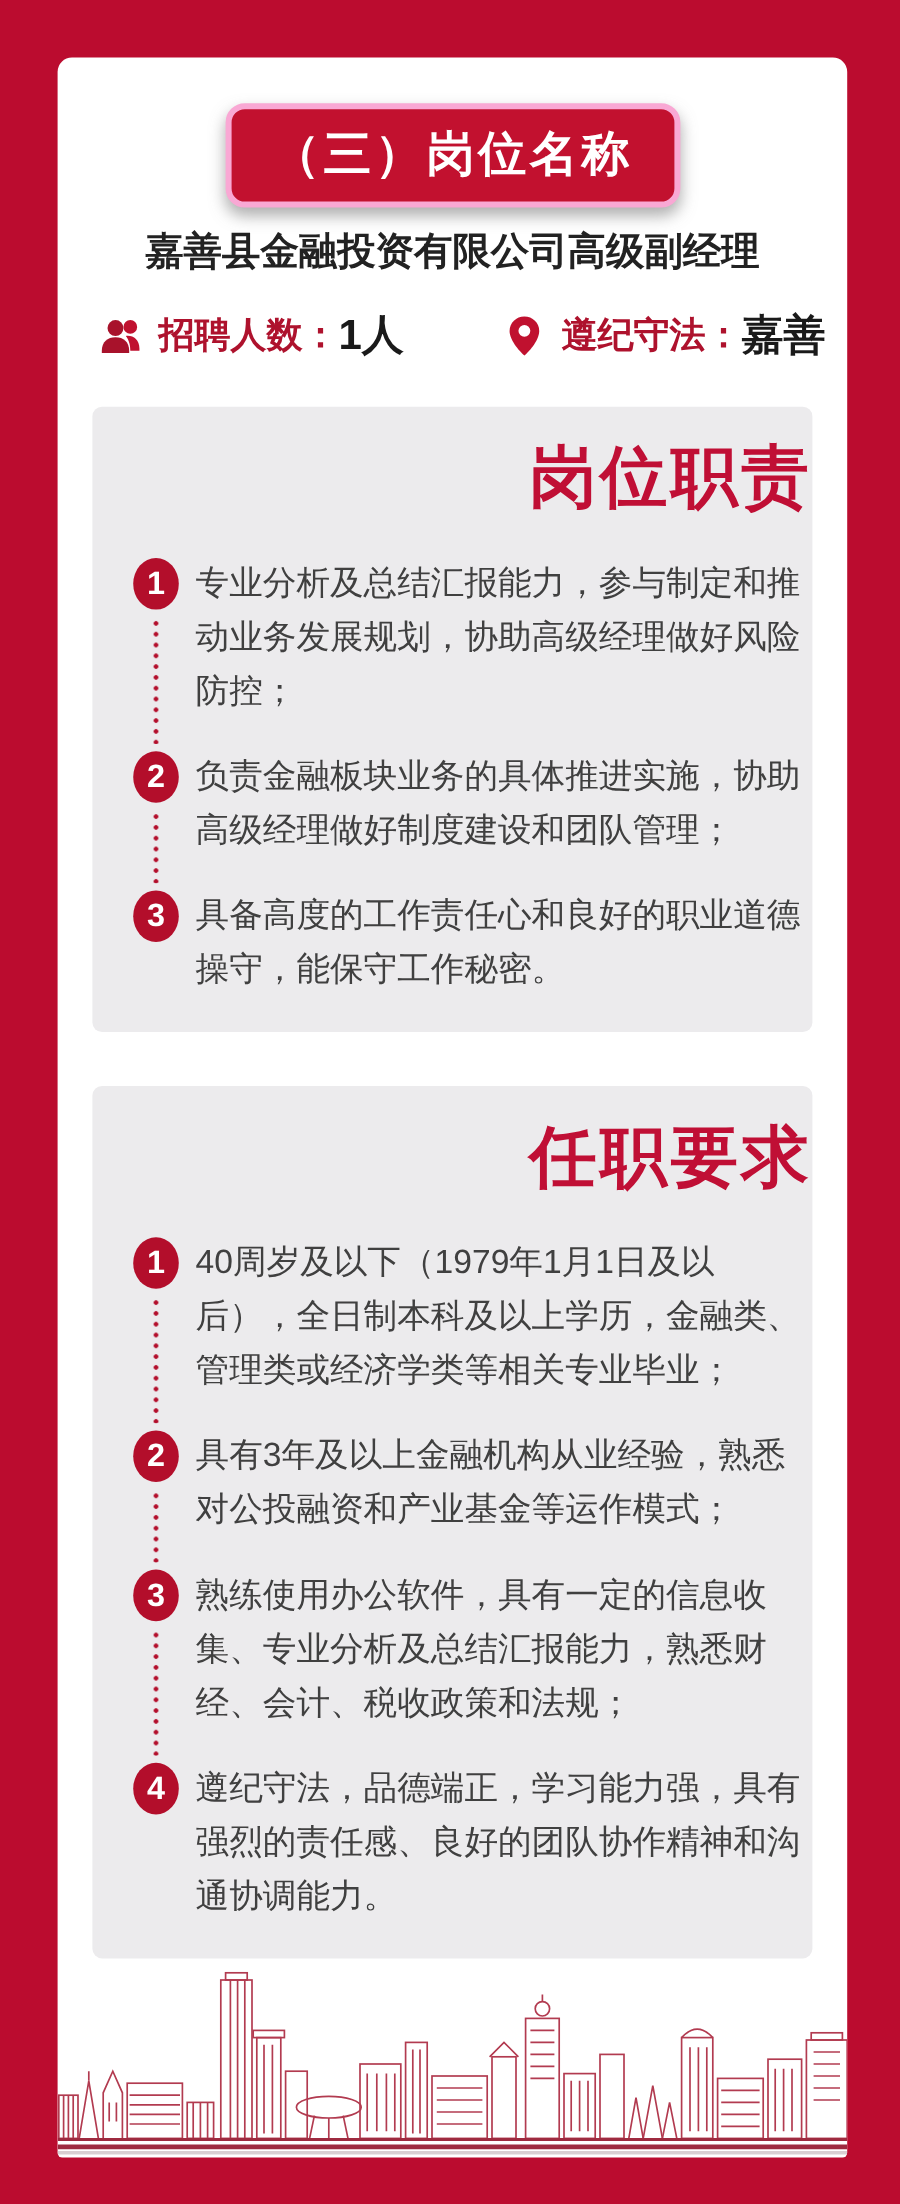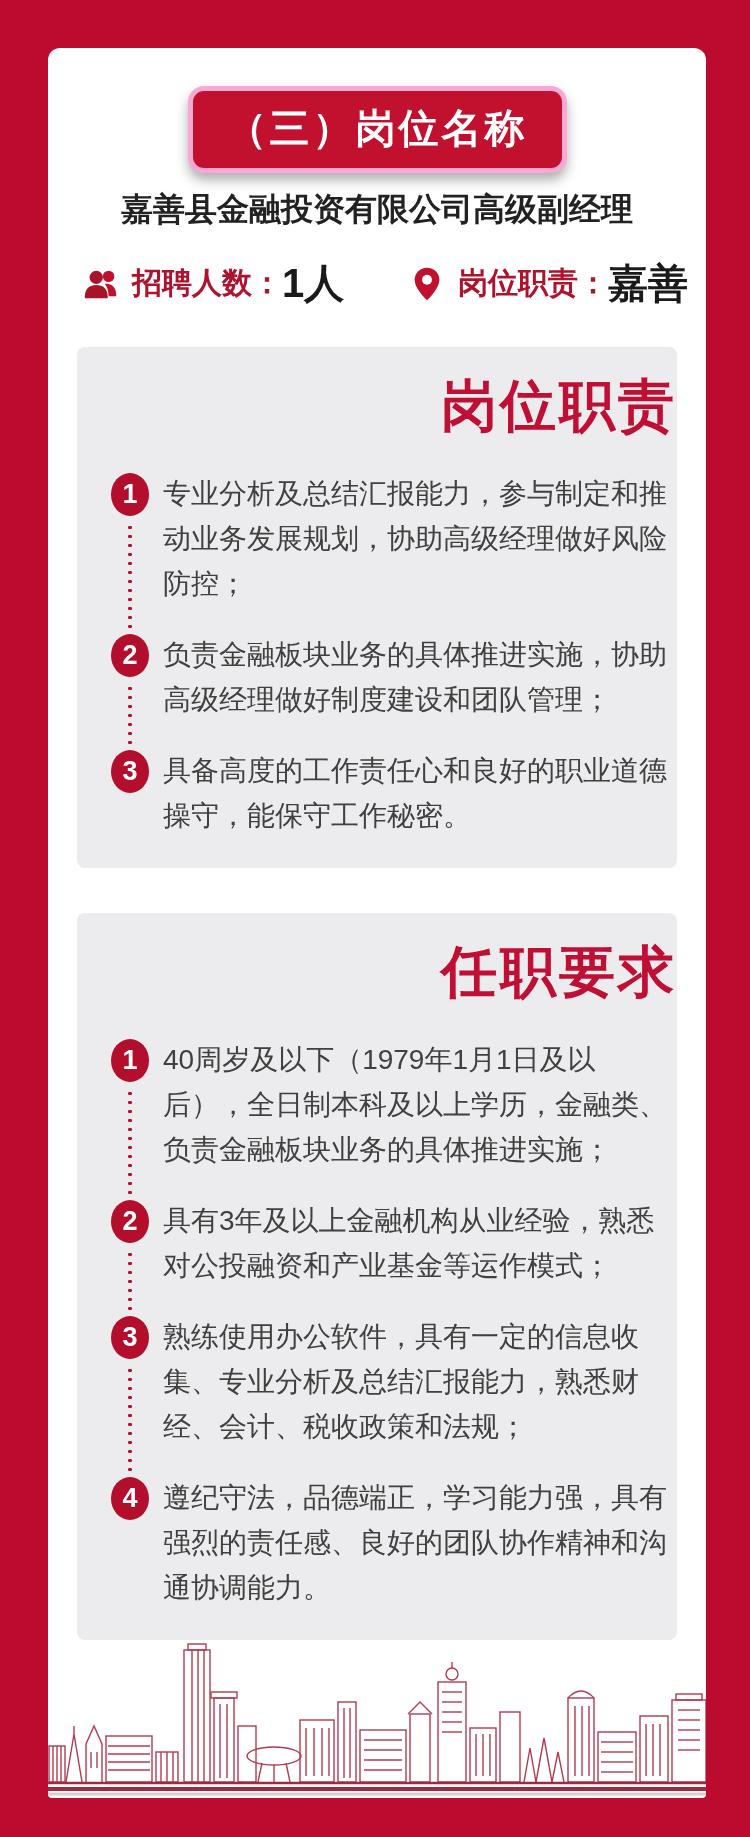--- a/index.html
+++ b/index.html
@@ -22,21 +22,21 @@
   .badge-wrap{text-align:center;margin-top:38px;}
   .badge{display:inline-block;background:var(--badge-red);color:#ffffff;font-size:40px;font-weight:700;
          letter-spacing:3px;padding:10px 34px 12px 34px;border:5px solid #f9a8d4;border-radius:16px;
          box-shadow:0 7px 12px rgba(110,110,110,.55);}
   .company{margin-top:13px;text-align:center;font-size:32px;line-height:47px;font-weight:700;
            color:var(--company-dark);}
   .info-row{display:flex;justify-content:space-between;align-items:center;margin:23px 18px 0 34px;}
   .info-item{display:flex;align-items:center;}
   .info-icon{width:38px;height:38px;margin-right:12px;flex:0 0 auto;display:block;}
   .info-label{font-size:30px;font-weight:700;color:var(--label-red);}
-  .info-value{font-size:40px;font-weight:700;color:#1a1a1a;}
+  .info-value{font-size:35px;font-weight:700;color:#1a1a1a;}
   .section{margin:36px 29px 0 29px;background:var(--box-gray);border-radius:8px;
            padding:34px 0 30px 0;}
   .section + .section{margin-top:45px;}
   .section-title{text-align:right;font-size:56px;line-height:50px;font-weight:700;
                  color:var(--accent-red);letter-spacing:3px;margin-bottom:40px;padding-left:12px;}
   .items{padding-right:6px;}
   .item{display:flex;position:relative;margin-bottom:26px;}
   .item:last-child{margin-bottom:0;}
   .num-col{flex:0 0 86px;position:relative;}
   .num-circle{position:relative;z-index:2;width:38px;height:43px;margin-left:34px;margin-top:2px;
@@ -76,21 +76,21 @@
           </g>
         </svg>
         <span class="info-label">招聘人数：</span>
           <span class="info-value">1人</span>
       </div>
       <div class="info-item">
         <svg class="info-icon" viewBox="0 0 40 40" aria-hidden="true">
           <path fill="#C0112F" d="M20 3c-7.2 0-13 5.6-13 12.6 0 8.7 10.4 19.6 13 21.4 2.6-1.8 13-12.7 13-21.4C33 8.6 27.2 3 20 3z"></path>
           <circle cx="20" cy="15.5" r="5.2" fill="#ffffff"></circle>
         </svg>
-        <span class="info-label">岗位职责：</span>
+        <span class="info-label">遵纪守法：</span>
           <span class="info-value">嘉善</span>
       </div>
     </div>
 
     <div class="section">
       <div class="section-title">岗位职责</div>
       <div class="items">
         <div class="item">
           <div class="num-col">
             <div class="num-circle">1</div>
@@ -112,21 +112,21 @@
       </div>
     </div>
 
     <div class="section">
       <div class="section-title">任职要求</div>
       <div class="items">
         <div class="item">
           <div class="num-col">
             <div class="num-circle">1</div>
           </div>
-          <div class="item-text">40周岁及以下（1979年1月1日及以后），全日制本科及以上学历，金融类、负责金融板块业务的具体推进实施；</div>
+          <div class="item-text">40周岁及以下（1979年1月1日及以后），全日制本科及以上学历，金融类、管理类或经济学类等相关专业毕业；</div>
         </div>
         <div class="item">
           <div class="num-col">
             <div class="num-circle">2</div>
           </div>
           <div class="item-text">具有3年及以上金融机构从业经验，熟悉对公投融资和产业基金等运作模式；</div>
         </div>
         <div class="item">
           <div class="num-col">
             <div class="num-circle">3</div>

